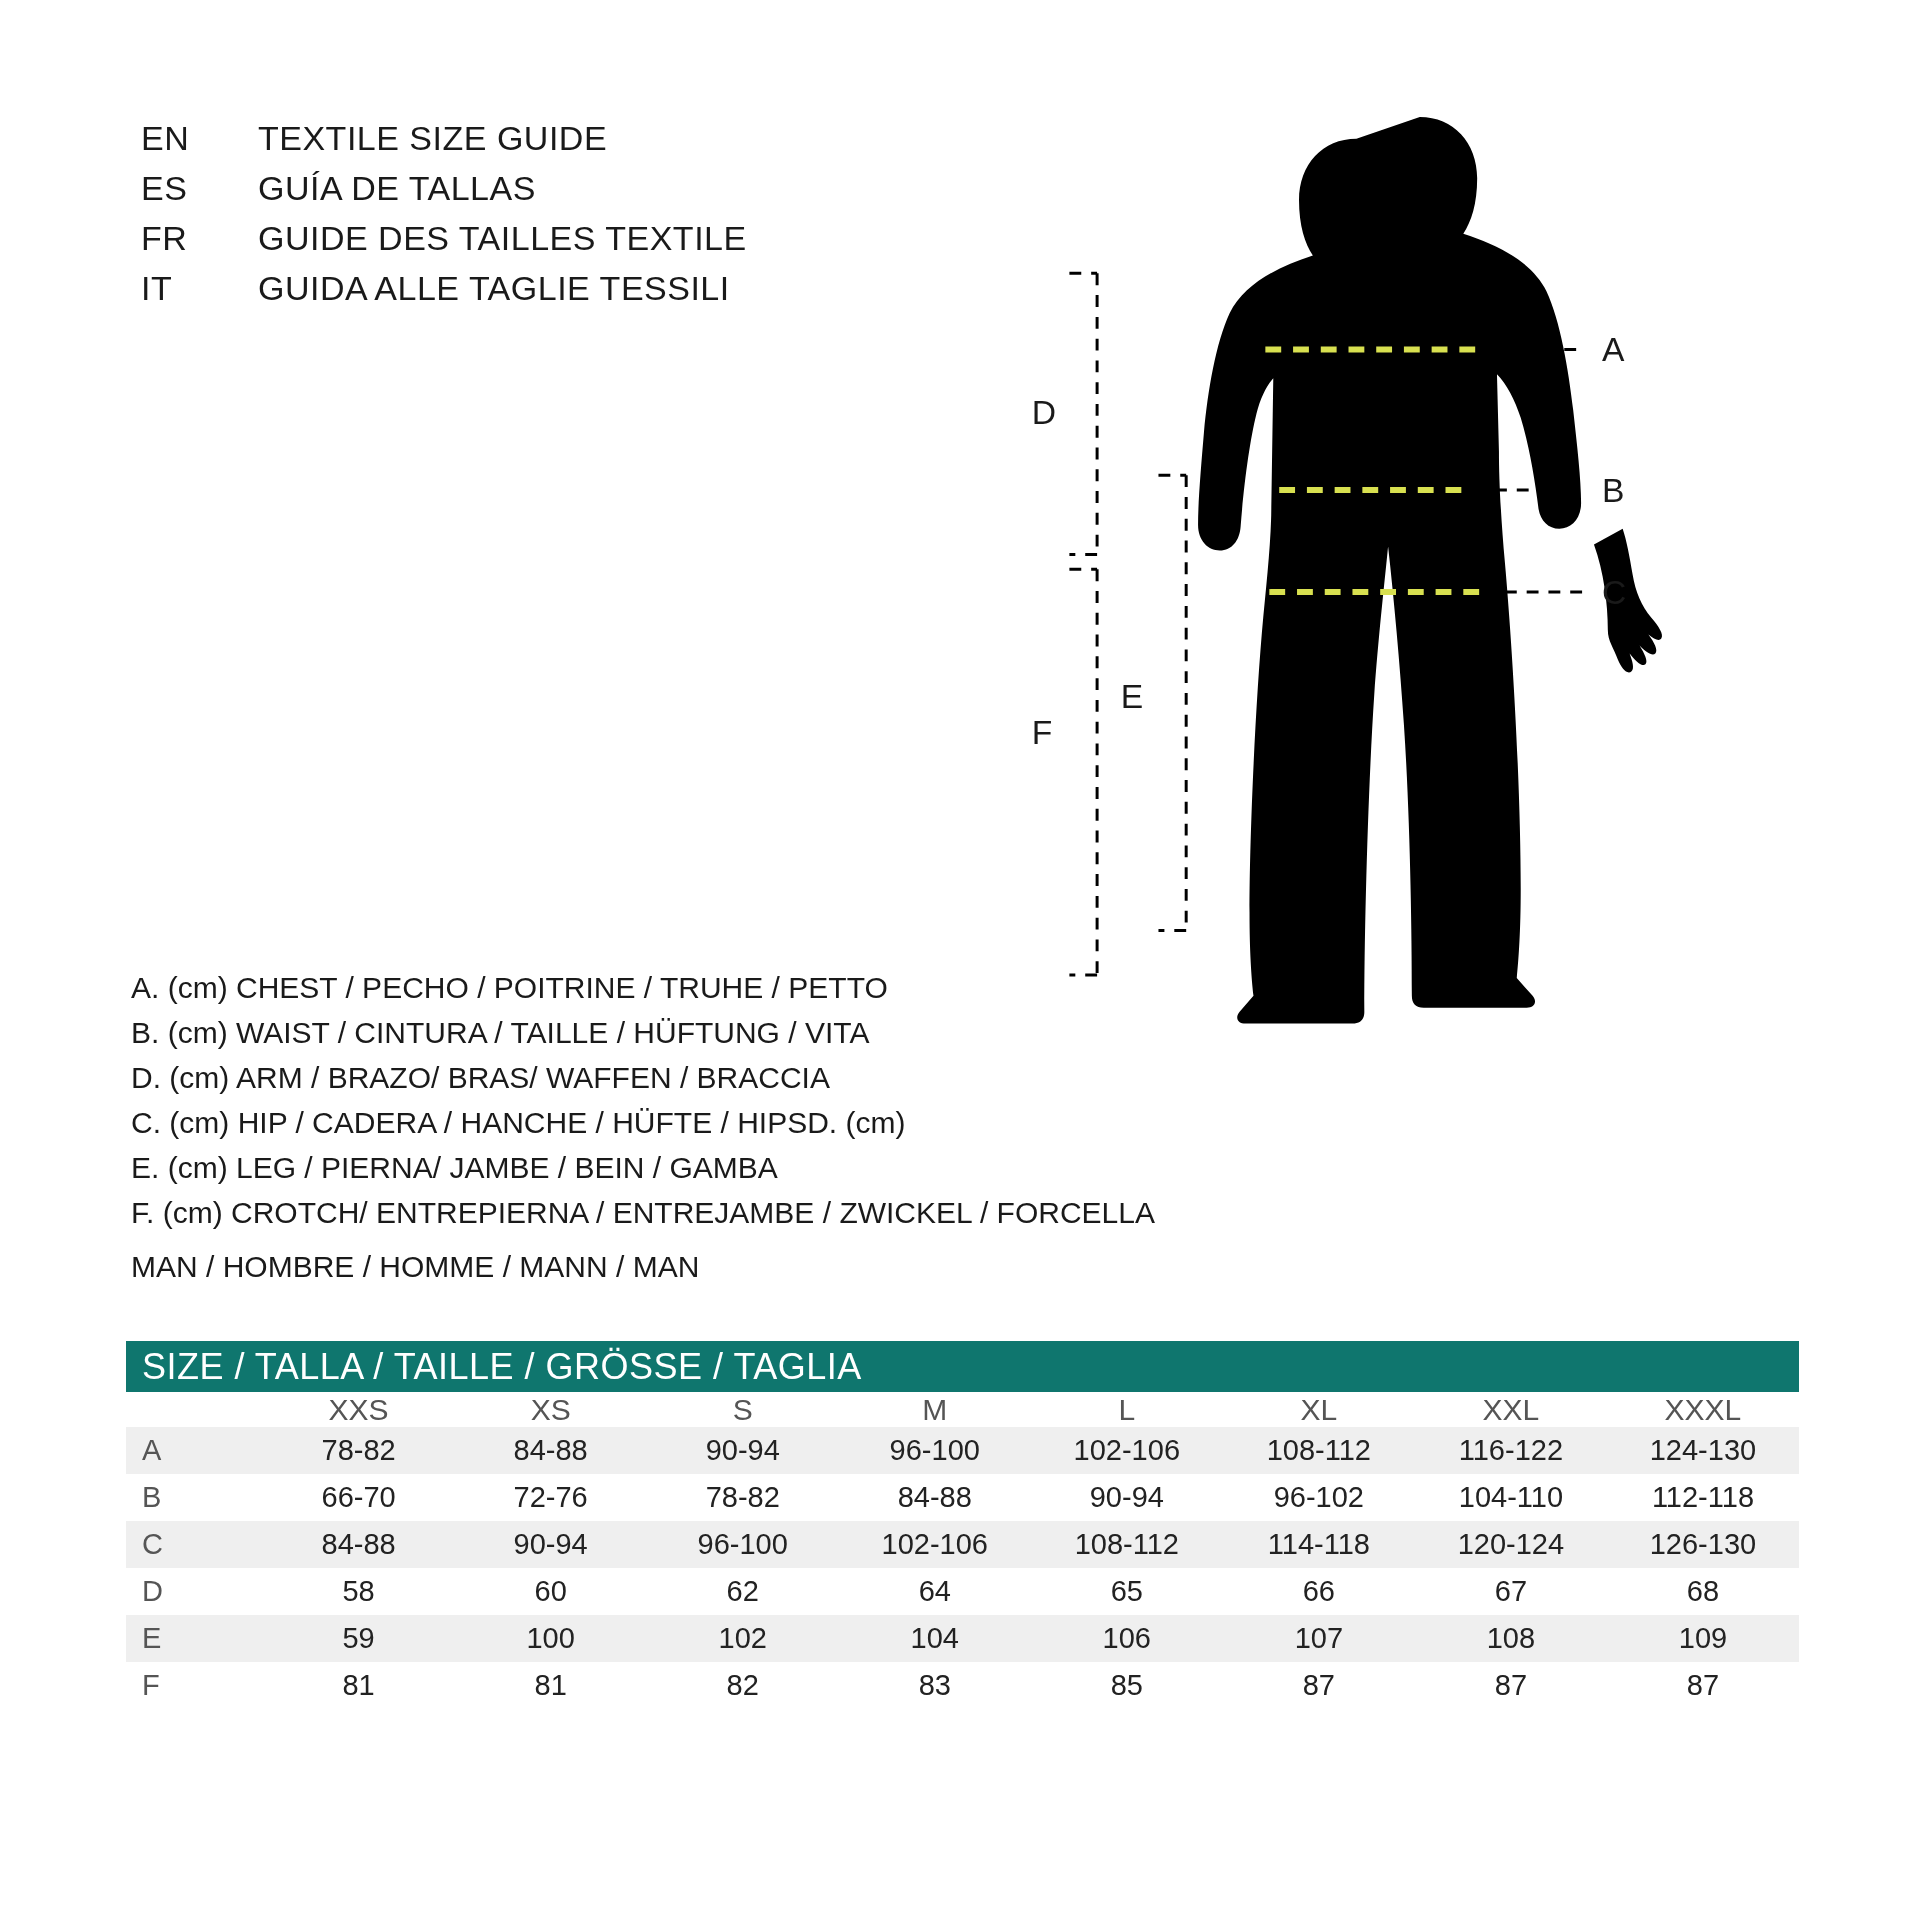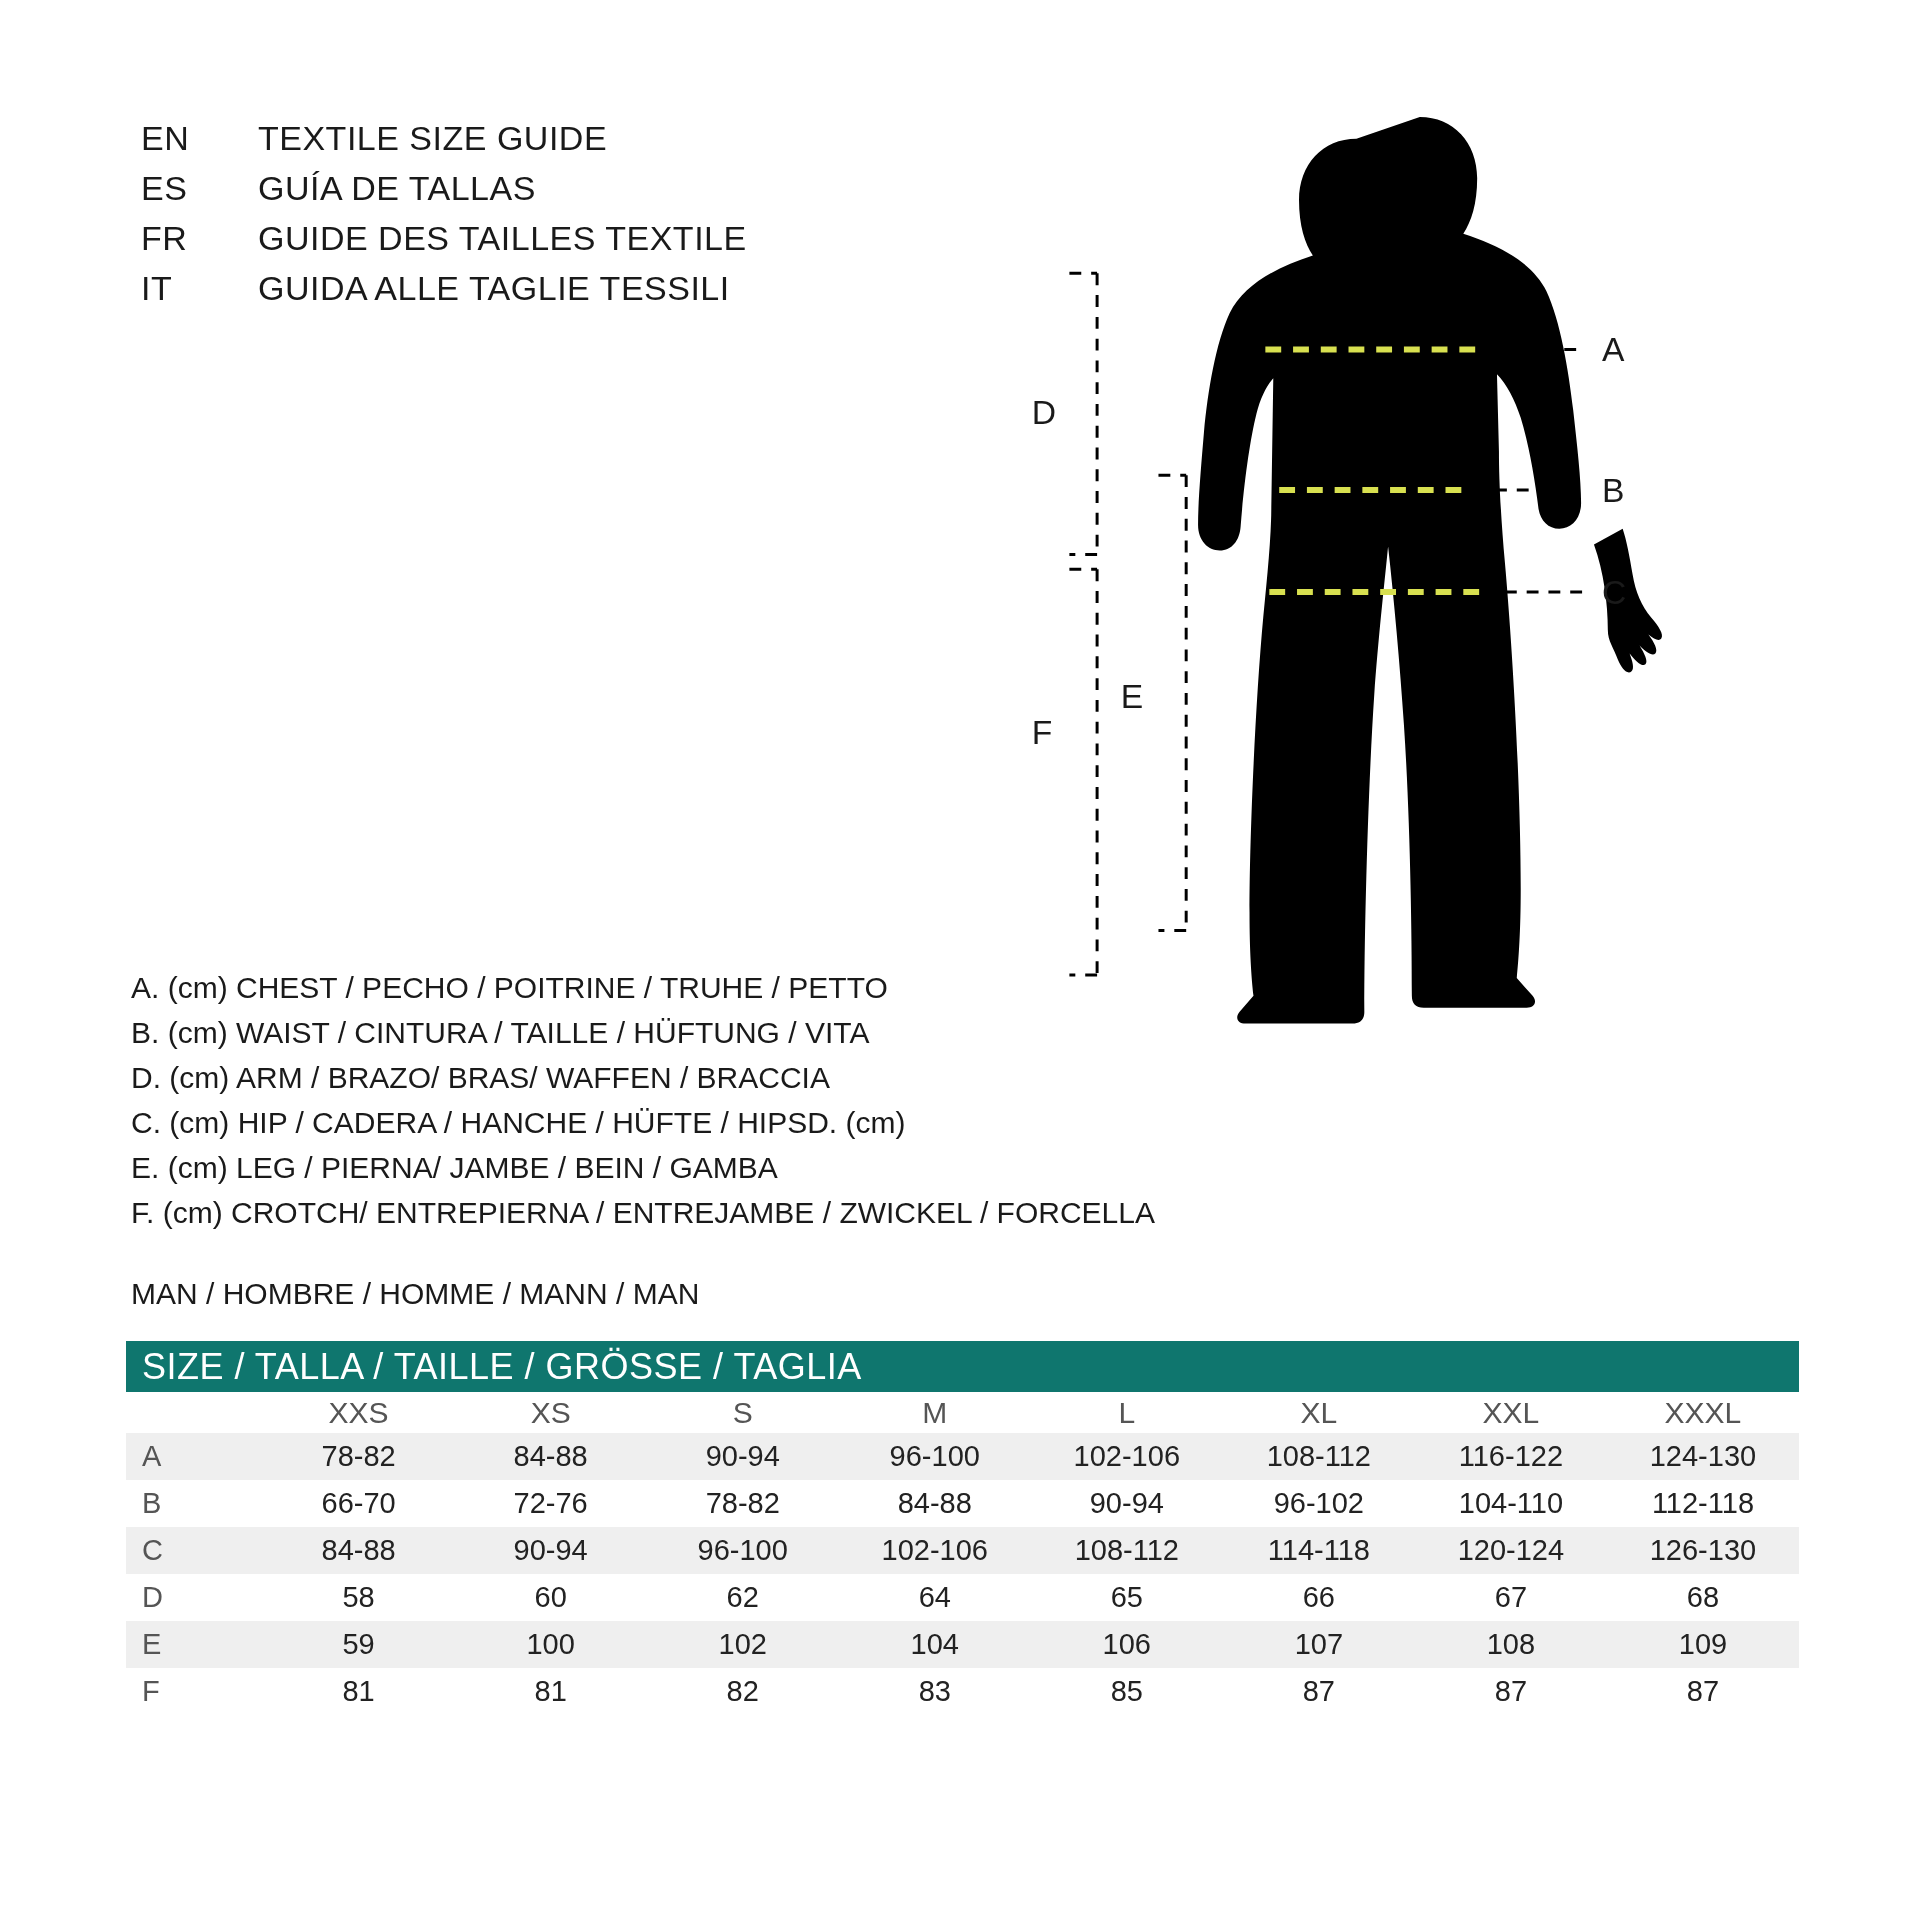--- a/index.html
+++ b/index.html
@@ -46,21 +46,21 @@
     width: 1049px;
   }
   .legend-row {
     font-size: 30px;
     line-height: 45px;
     white-space: nowrap;
   }
   #gender-label {
     position: absolute;
     left: 131px;
-    top: 1277px;
+    top: 1250px;
     font-size: 30px;
   }
 
   
   #figure-area {
     position: absolute;
     left: 1010px;
     top: 79px;
     width: 871px;
     height: 1129px;
@@ -91,21 +91,21 @@
     padding-left: 16px;
     height: 51px;
     font-size: 36px;
     letter-spacing: 0.5px;
     margin-top: 32px;
   }
   #size-table .head-row td {
     background: #ffffff;
     color: #555555;
     font-size: 30px;
-    height: 41px;
+    height: 35px;
   }
   #size-table tbody tr.zebra td {
     background: #efefef;
   }
   #size-table tbody tr td {
     background: #ffffff;
   }
   #size-table td.rowlabel {
     color: #555555;
     text-align: left;

